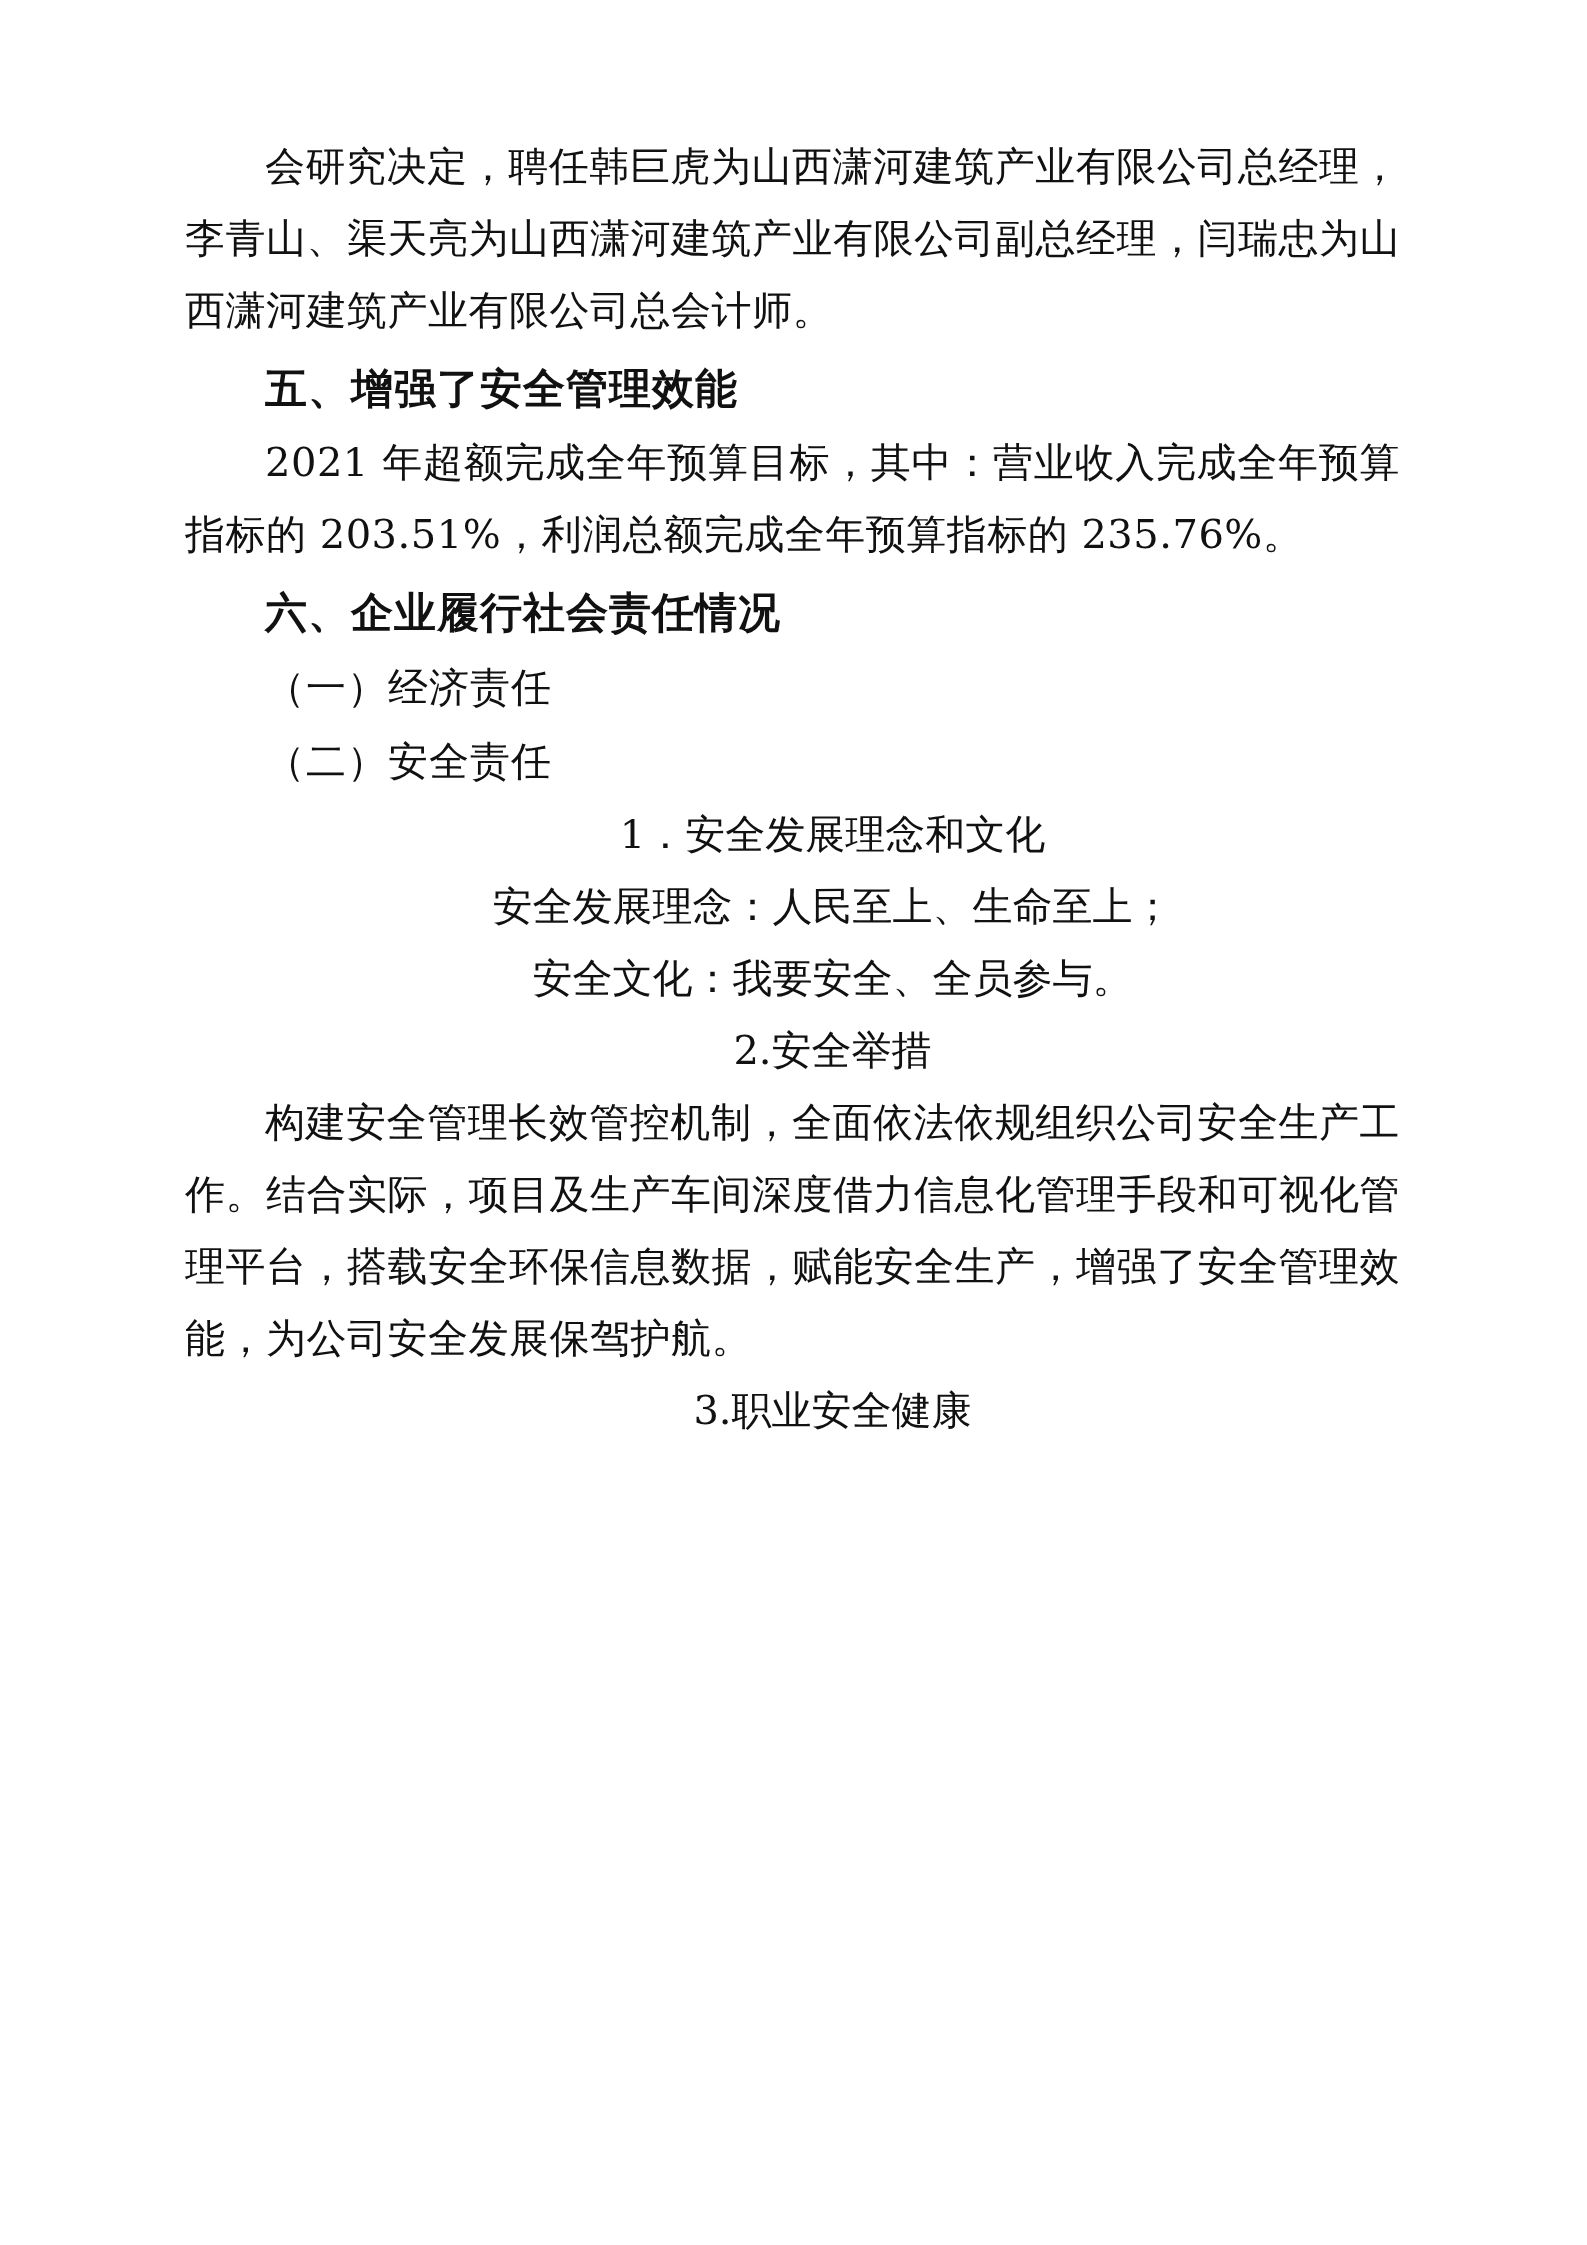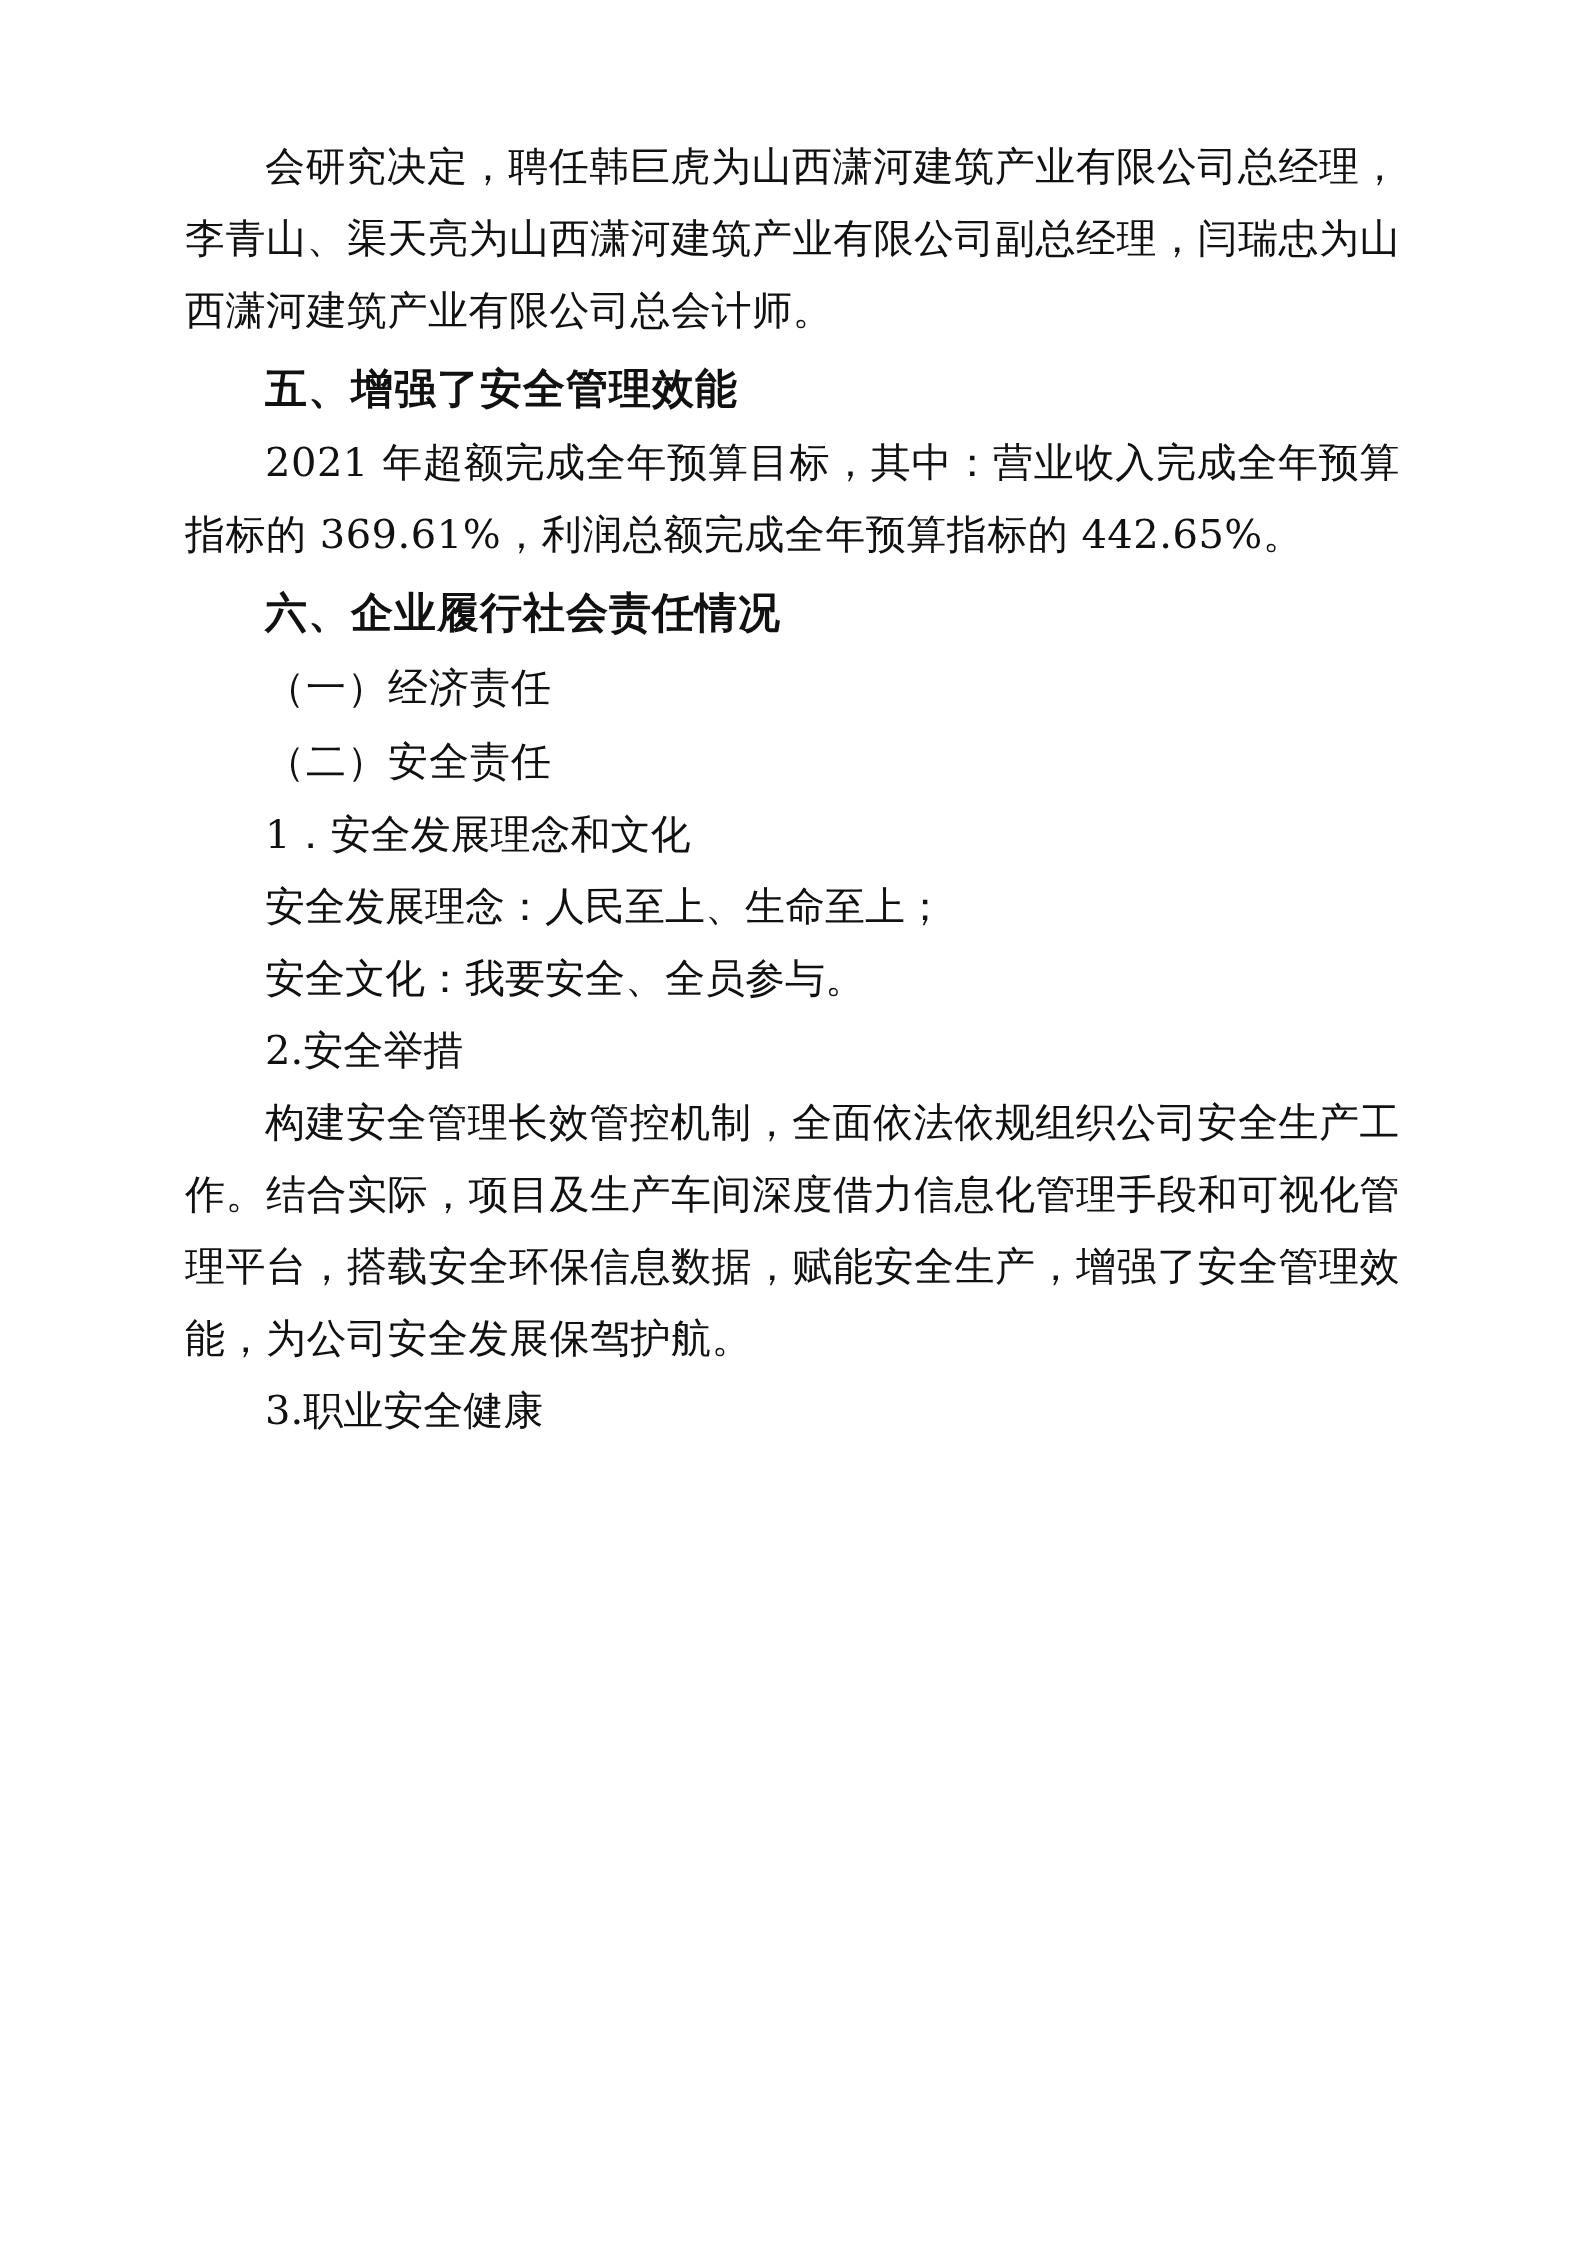--- a/index.html
+++ b/index.html
@@ -46,33 +46,34 @@
     font-size: 40px;
     line-height: 74px;
     font-weight: normal;
     text-indent: 80px;
     letter-spacing: 1px;
   }
   .listitem {
     font-size: 40px;
     line-height: 72px;
     text-indent: 80px;
+    text-align: center;
   }
 </style>
 </head>
 <body>
 
 <div class="page">
   <div class="doc-body">
 
     <p class="para indent">会研究决定，聘任韩巨虎为山西潇河建筑产业有限公司总经理，李青山、渠天亮为山西潇河建筑产业有限公司副总经理，闫瑞忠为山西潇河建筑产业有限公司总会计师。</p>
 
     <p class="heading">五、增强了安全管理效能</p>
 
-    <p class="para indent">2021 年超额完成全年预算目标，其中：营业收入完成全年预算指标的 369.61%，利润总额完成全年预算指标的 442.65%。</p>
+    <p class="para indent">2021 年超额完成全年预算目标，其中：营业收入完成全年预算指标的 203.51%，利润总额完成全年预算指标的 235.76%。</p>
 
     <p class="heading">六、企业履行社会责任情况</p>
 
     <p class="subheading">（一）经济责任</p>
 
 
     <p class="subheading">（二）安全责任</p>
 
     <p class="listitem">1．安全发展理念和文化</p>
 

